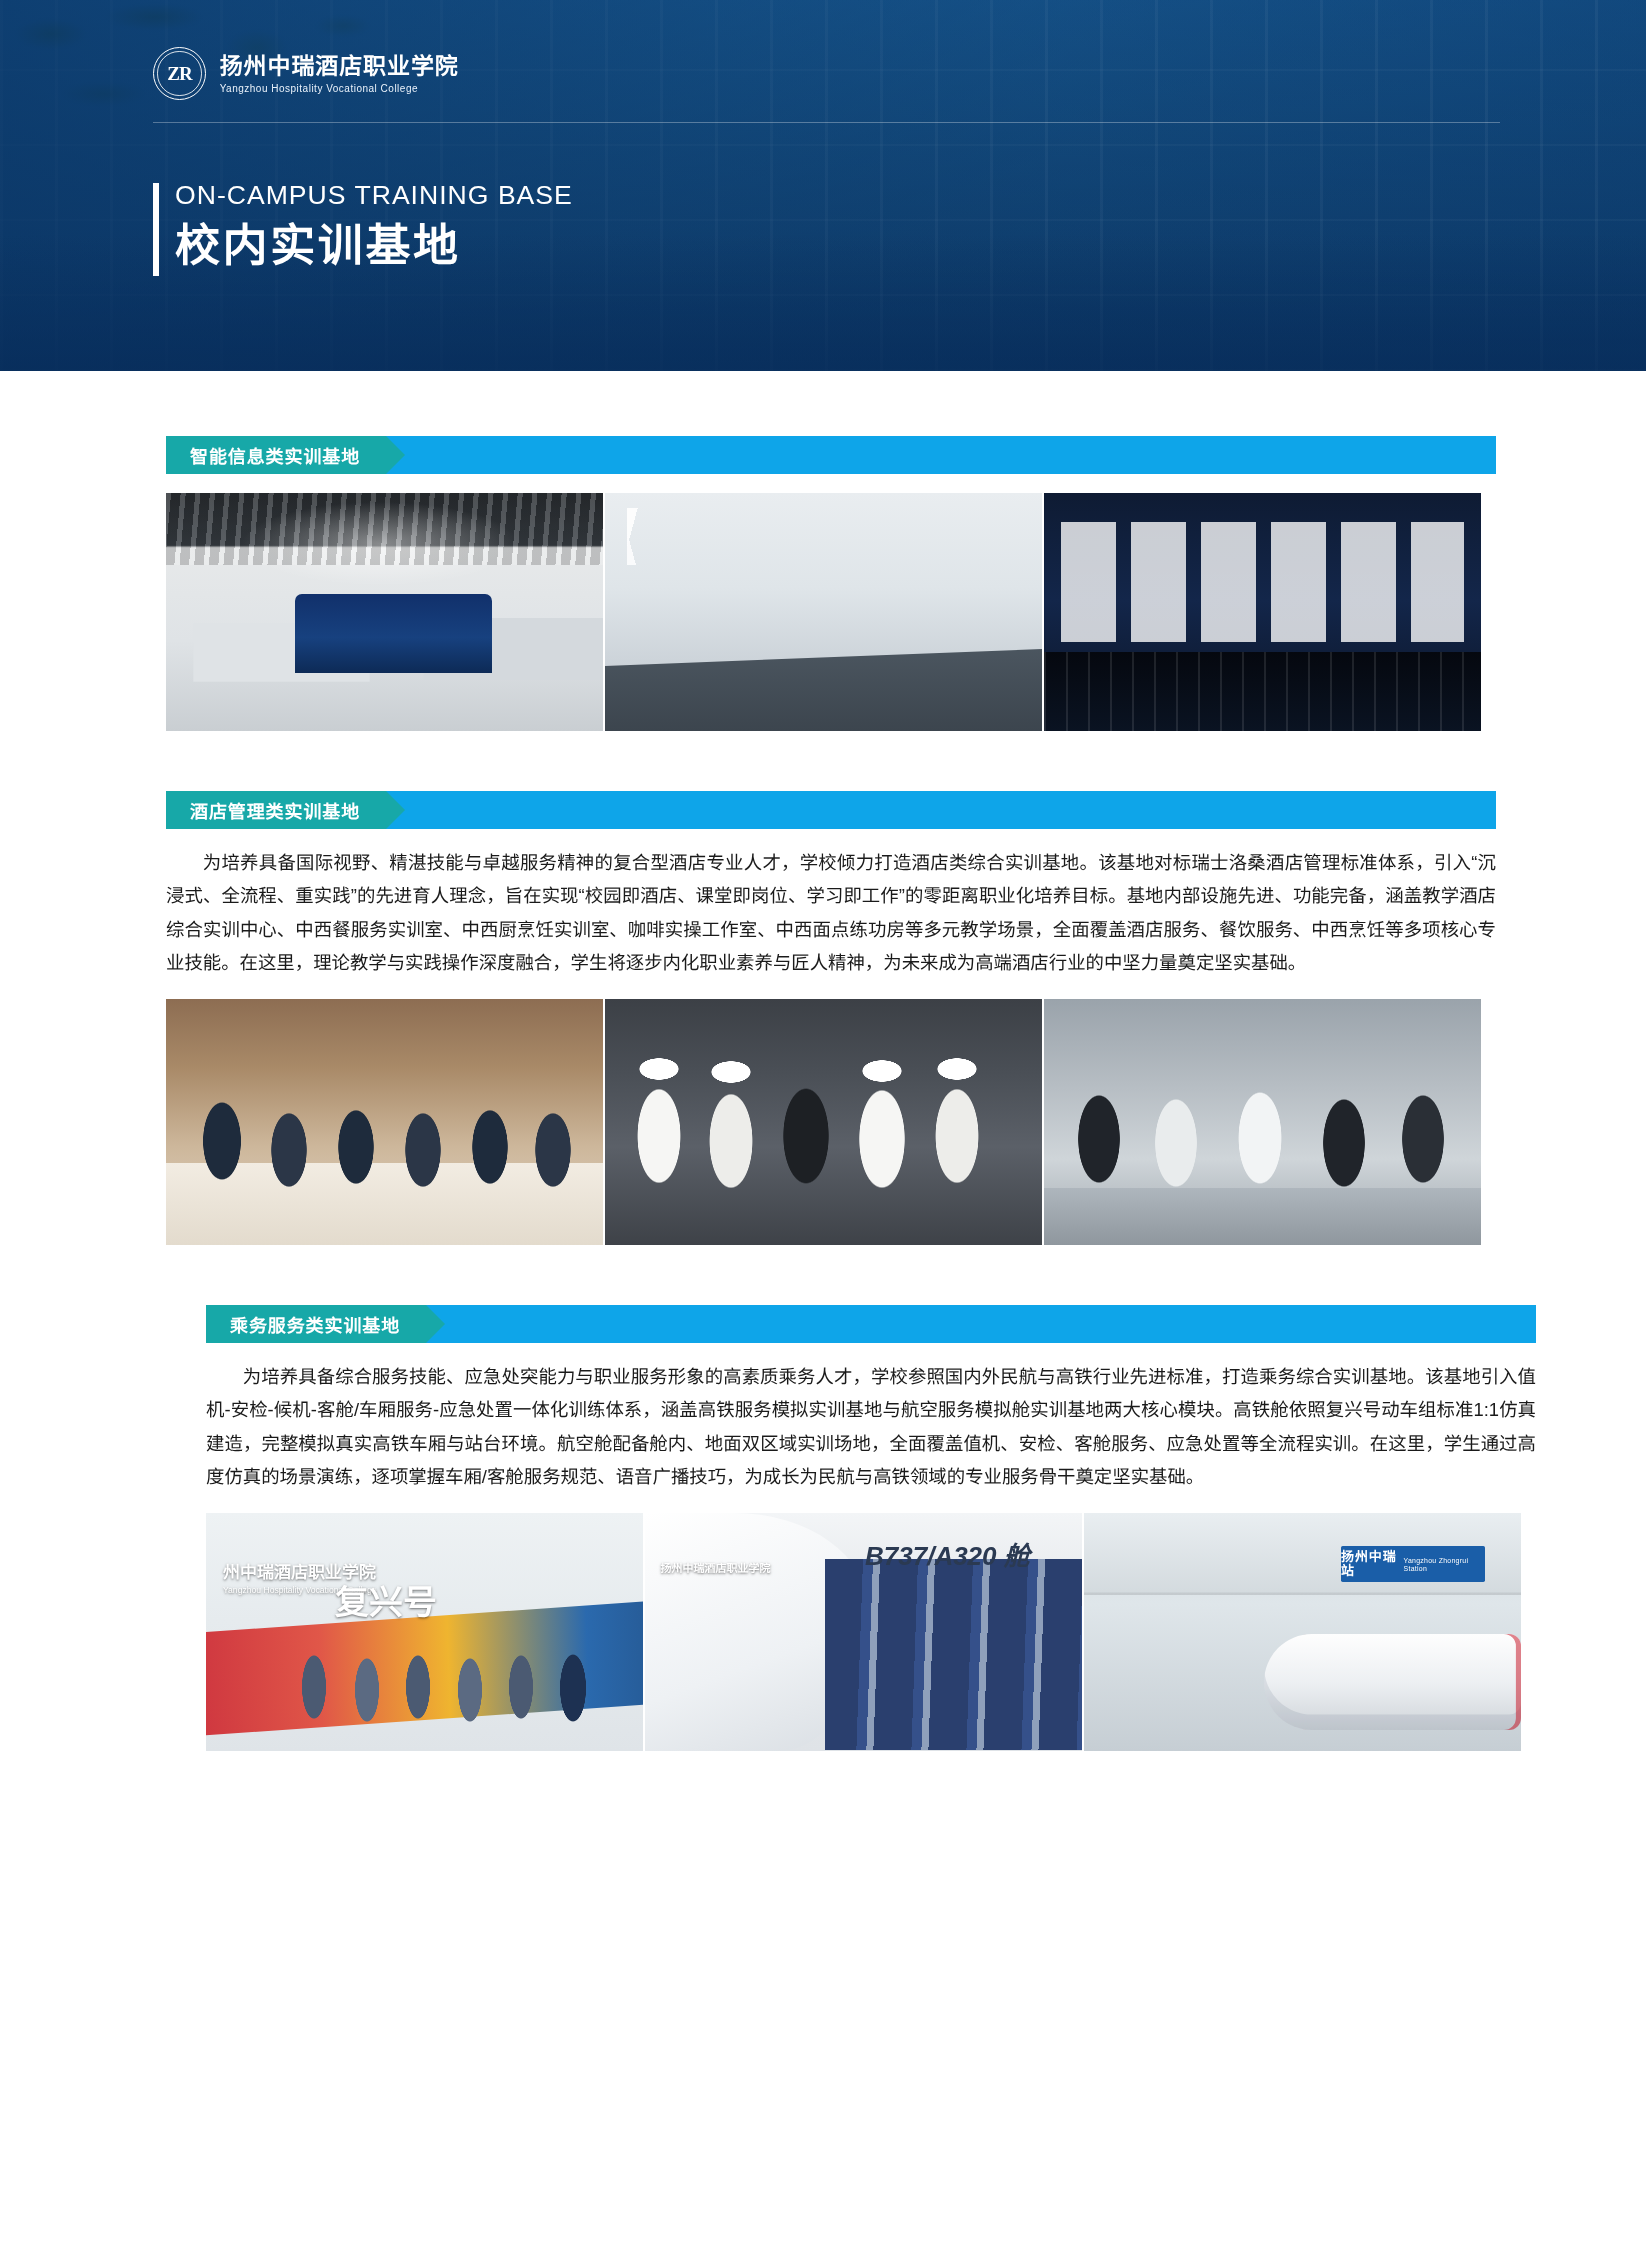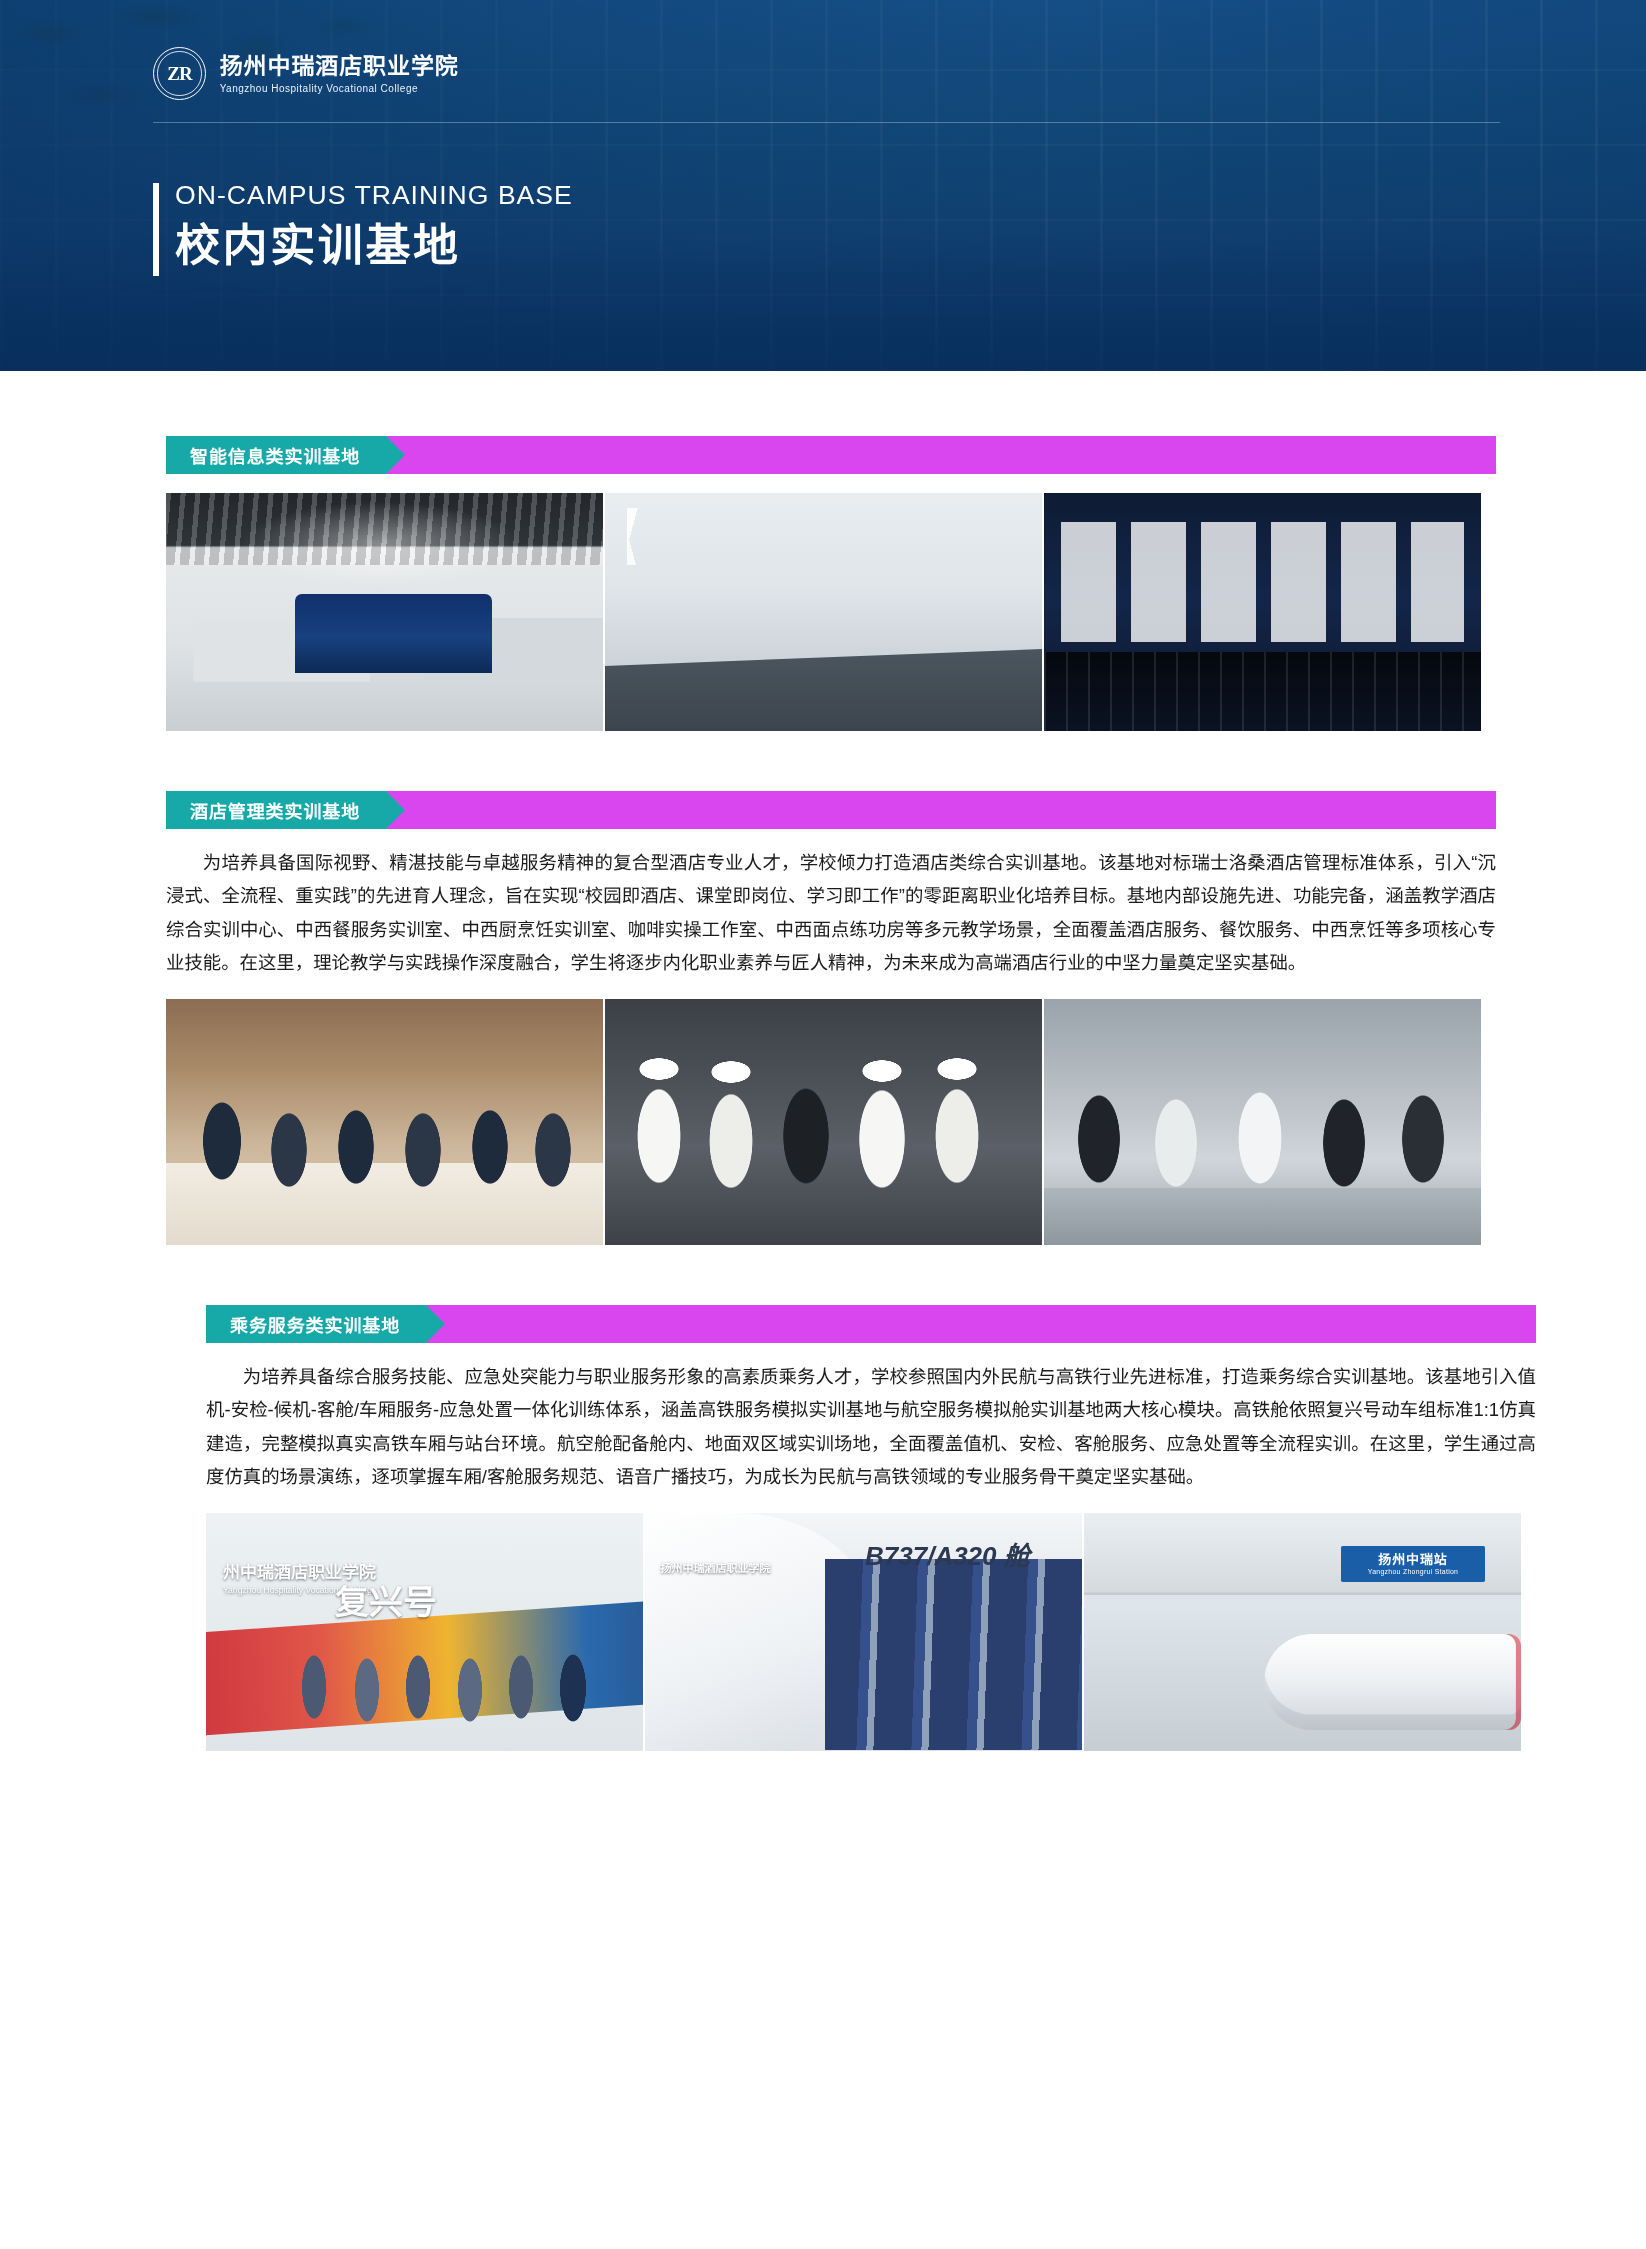--- a/index.html
+++ b/index.html
@@ -167,21 +167,21 @@
   }
 
   .section { position: relative; }
 
   
   .sec-bar {
     position: relative;
     margin-left: 166px;
     width: 1330px;
     height: 38px;
-    background: #d946ef;
+    background: #0ea5e9;
     display: flex;
     align-items: center;
   }
   .sec-bar .tag {
     position: relative;
     height: 38px;
     background: #17a8a8;
     padding: 0 26px 0 24px;
     display: flex;
     align-items: center;
@@ -415,21 +415,21 @@
     border-radius: 48px 12px 12px 48px;
     background: linear-gradient(180deg, #fefefe 0%, #eceff2 52%, #cfd4d9 100%);
     box-shadow: inset -5.1px 0 0 rgba(200,30,45,0.55), inset 0 -15.4px 0 rgba(40,60,90,0.10);
   }
   .station-sign {
     position: absolute;
     left: 257px; top: 33px;
     width: 144px; height: 36px;
     background: #1a5ea8;
     color: #fff;
-    display: flex; flex-direction: column;
+    display: flex; flex-direction: row;
     align-items: center; justify-content: center;
     line-height: 1.05;
     z-index: 3;
     border-radius: 1.7px;
   }
   .station-sign .cn { font-size: 13px; font-weight: bold; letter-spacing: 0.9px; }
   .station-sign .en { font-size: 6.9px; letter-spacing: 0.3px; margin-top: 1.7px; }
 
   .photo-caption {
     position: absolute;

